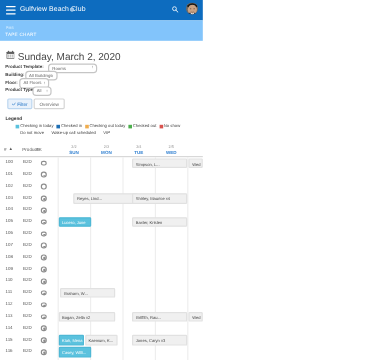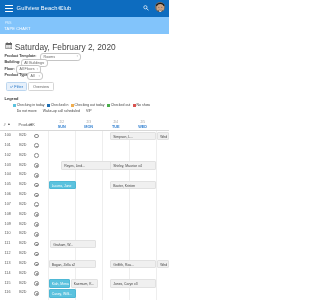--- a/index.html
+++ b/index.html
@@ -107,21 +107,21 @@
   <rect x="13.2" y="0.4" width="2.6" height="4.4" rx="1.1" fill="#5f5f5f"></rect>
   <g fill="#a9a9a9">
     <rect x="4" y="9.6" width="3" height="2.4"></rect>
       <rect x="8.4" y="9.6" width="3" height="2.4"></rect>
     <rect x="12.8" y="9.6" width="3" height="2.4"></rect>
     <rect x="4" y="13.4" width="3" height="2.4"></rect>
       <rect x="8.4" y="13.4" width="3" height="2.4"></rect>
     <rect x="12.8" y="13.4" width="3" height="2.4"></rect>
   </g>
 </svg>
-<div class="datetext">Saturday, February 2, 2020</div>
+<div class="datetext">Sunday, March 2, 2020</div>
 
 <div class="filters" id="filters">
     <div class="frow">
       <span class="flabel" style="left:4.4px;top:1.4px">Product Template:</span>
       <span class="fsel" style="left:40px;width:39px">
         <span class="v">Rooms</span>
         <span class="c">↕</span>
       </span>
     </div>
     <div class="frow">

